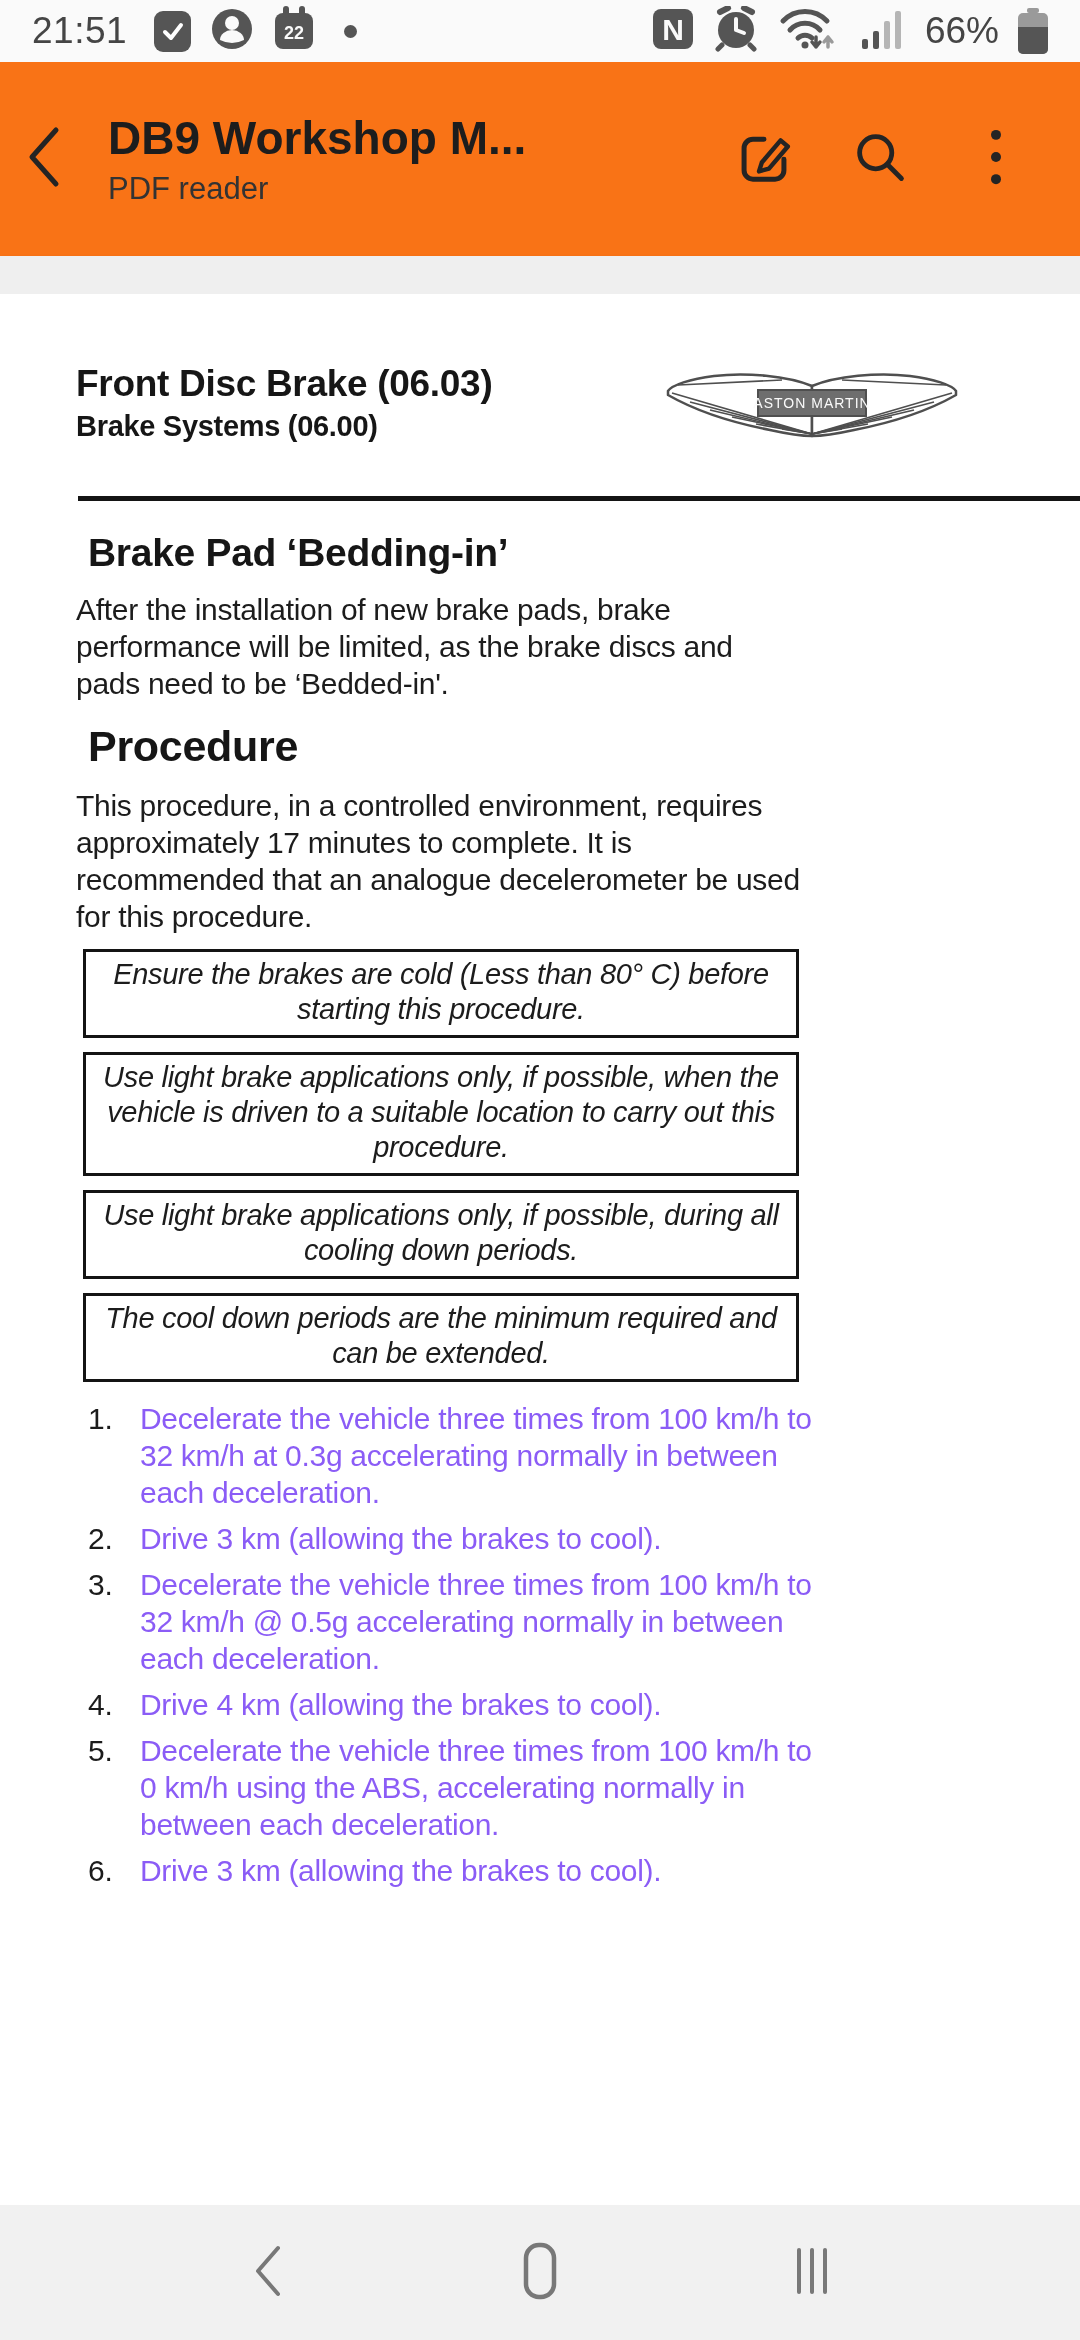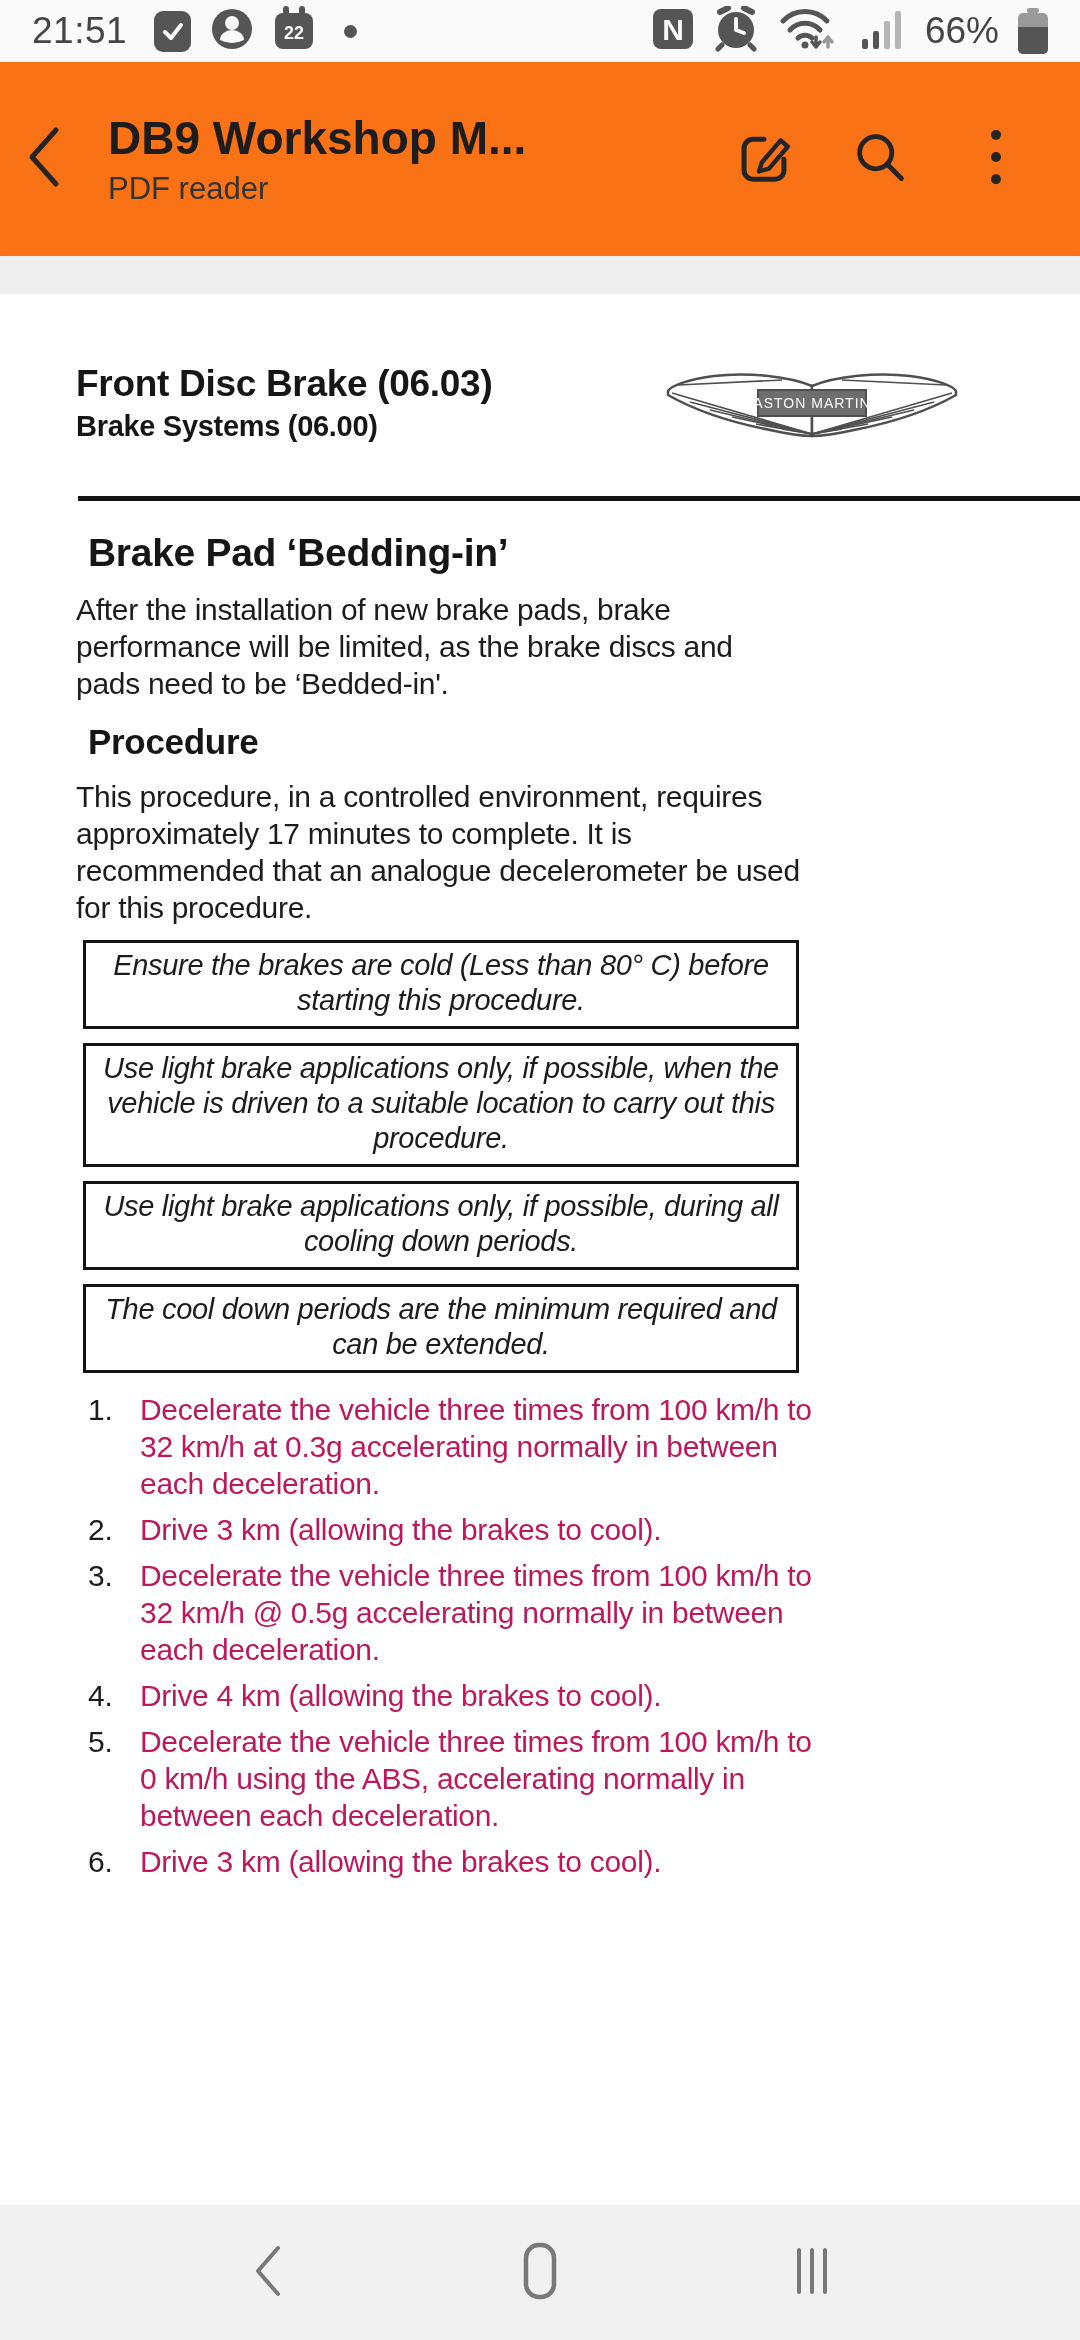--- a/index.html
+++ b/index.html
@@ -53,30 +53,30 @@
     padding:3px 10px 5px 10px; }
   .rot-table .shade { background:#f0f0ee; }
   .rot-table .code-col { width:215px; }
 
   .caution-box { margin:12px 0 0 86px; width:710px; border:4px solid #141414;
     text-align:center; padding:6px 14px 10px 14px; }
   .caution-title { font-size:31px; font-weight:bold; line-height:42px; }
   .caution-text { font-size:29px; font-weight:bold; line-height:36px; }
 
   .body-para { margin:16px 0 0 76px; width:724px; font-size:30px; line-height:37px; color:#1c1c1c; }
-  .procedure-heading { margin:20px 0 0 88px; font-size:35px; font-weight:bold; }
+  .procedure-heading { margin:20px 0 0 88px; font-size:43px; font-weight:bold; }
 
   .note-box { margin:14px 0 0 83px; width:716px; border:3px solid #141414;
     text-align:center; font-style:italic; font-size:29px; line-height:35px;
     padding:5px 14px 8px 14px; color:#1c1c1c; }
 
   .steps { margin:18px 0 0 88px; width:740px; }
   .step { display:flex; margin-top:9px; }
   .step-num { width:52px; flex:none; font-size:30px; line-height:37px; color:#1c1c1c; }
-  .step-text { flex:1; font-size:30px; line-height:37px; color:#be185d; }
+  .step-text { flex:1; font-size:30px; line-height:37px; color:#8b5cf6; }
 
   
   .nav-bar { position:absolute; top:2205px; left:0; width:1080px; height:135px;
     background:#f1f1f1; display:flex; align-items:center; justify-content:space-between;
     padding:0 228px; }
   .nav-btn { width:80px; height:90px; display:flex; align-items:center; justify-content:center; }
 </style>
 </head>
 <body>
 

